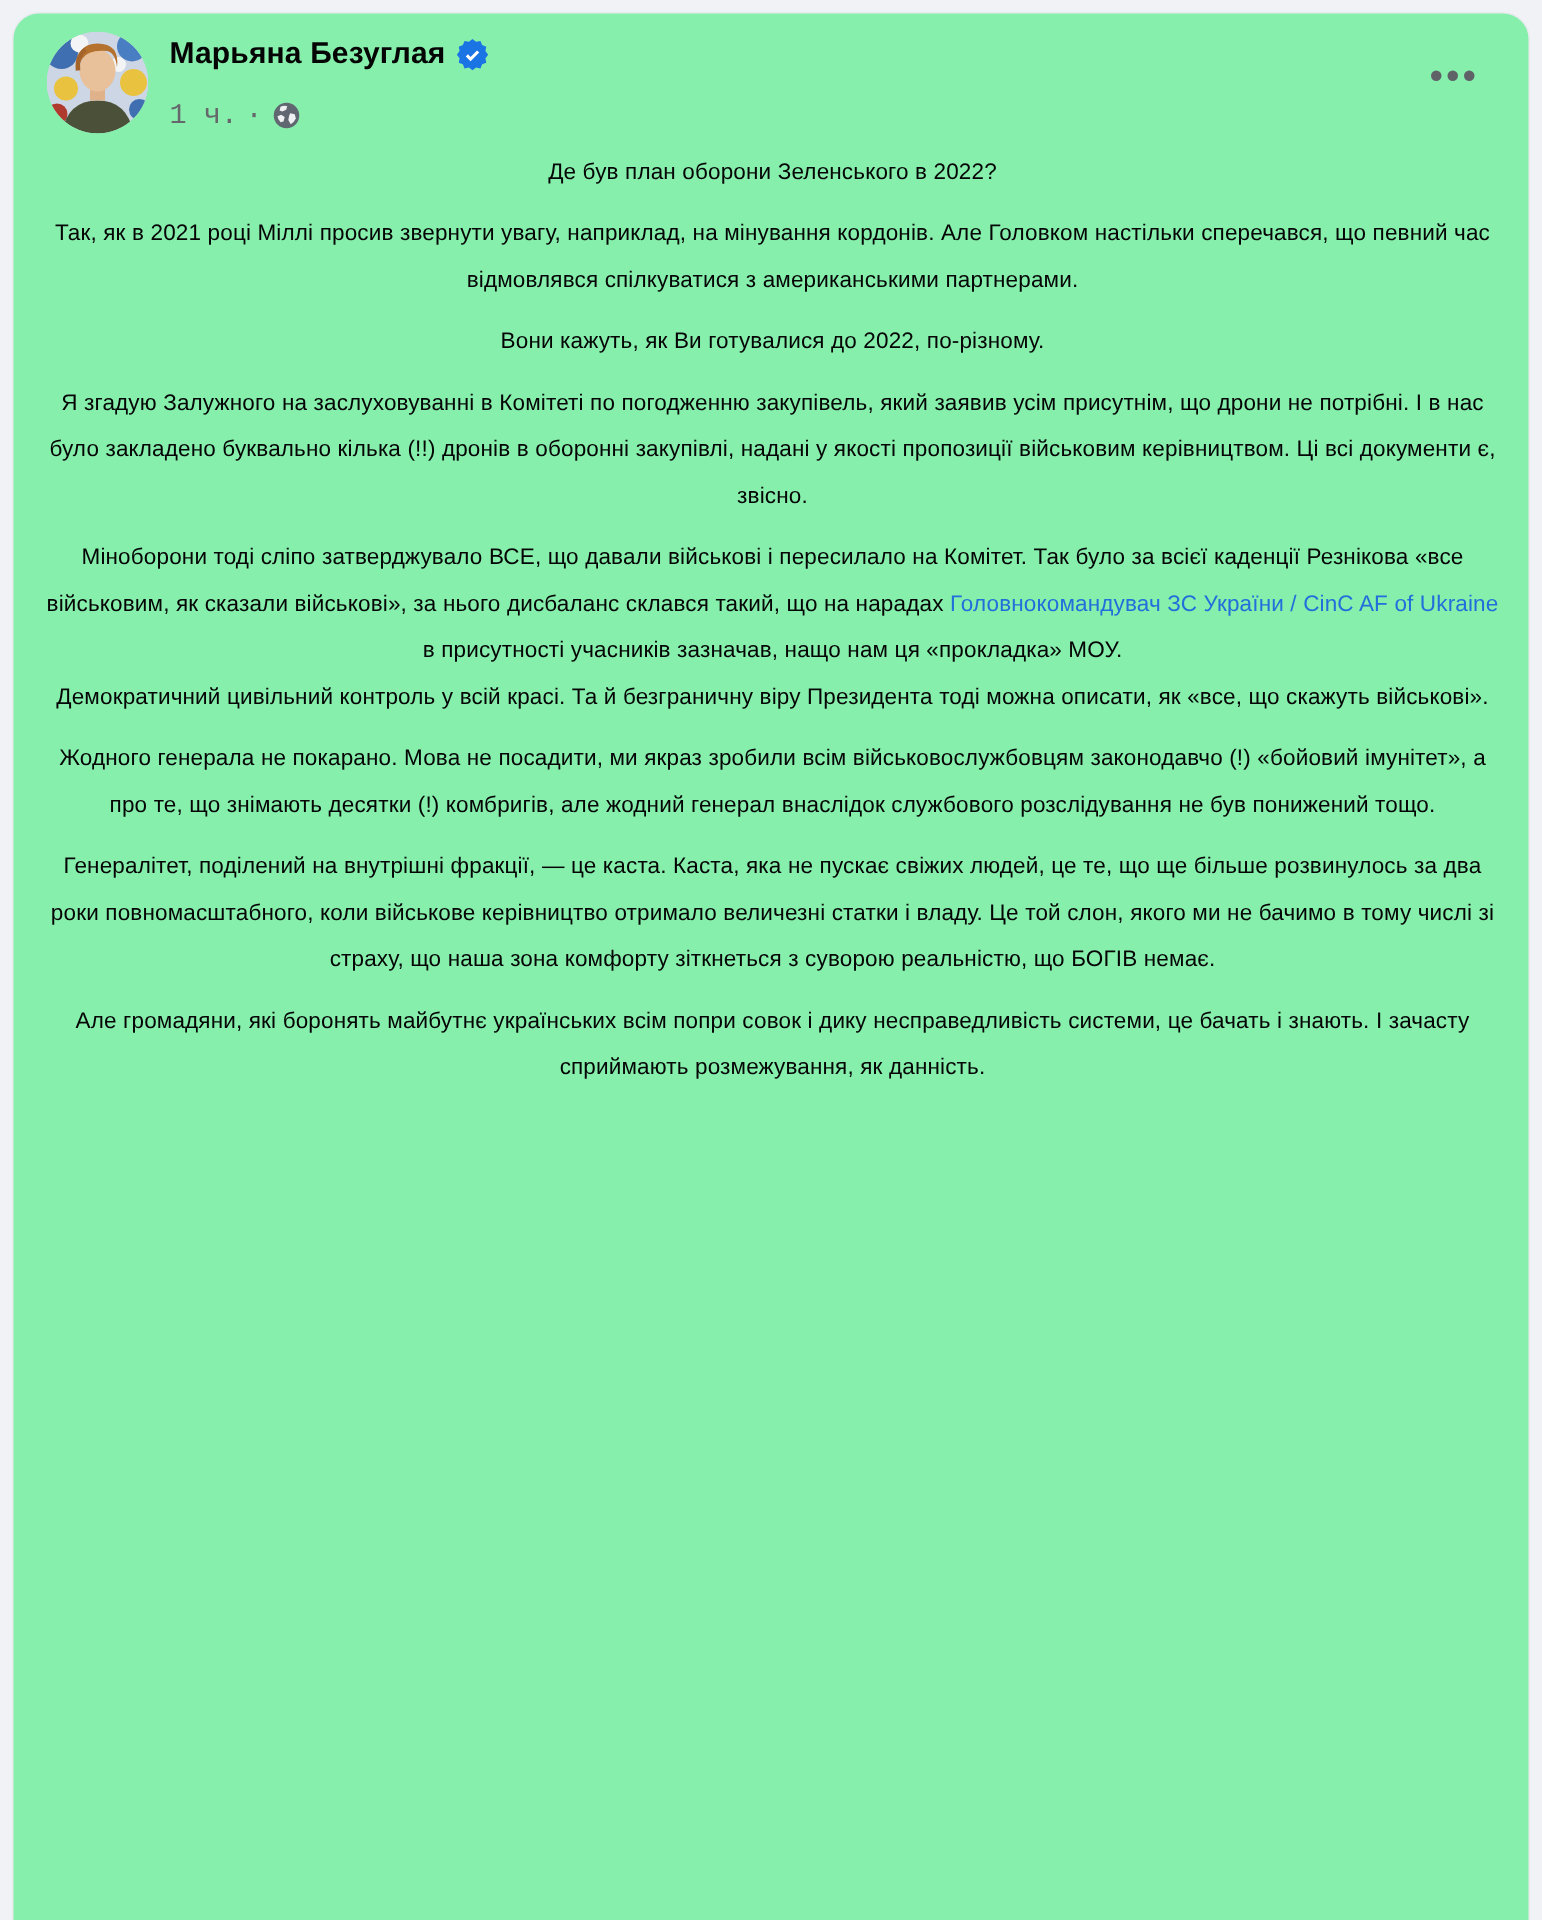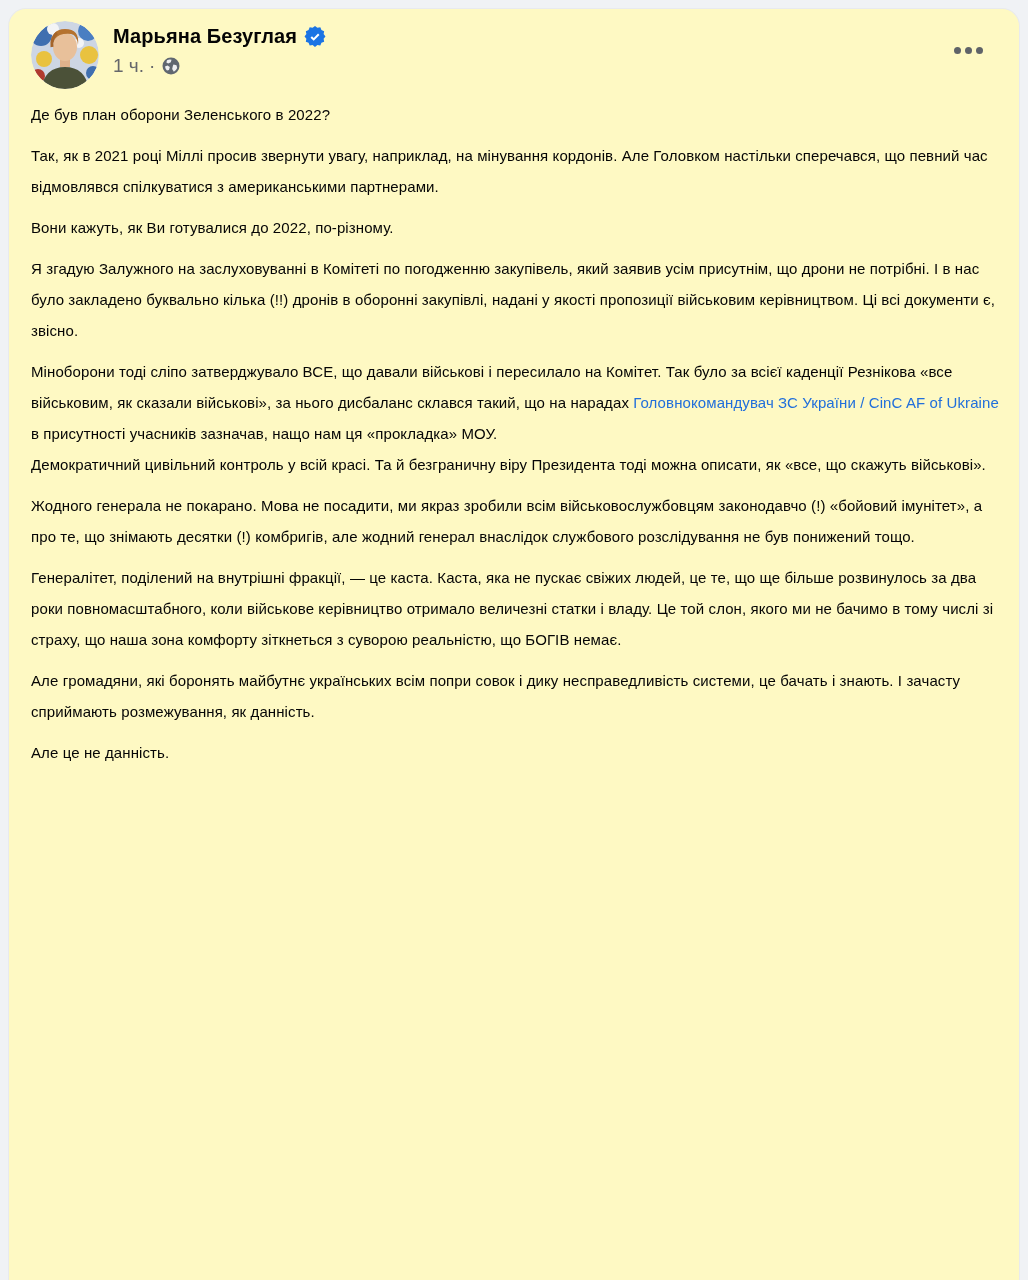--- a/index.html
+++ b/index.html
@@ -6,25 +6,26 @@
   html, body {
     width: 1028px; height: 1280px;
     overflow: hidden;
     background: #f0f2f5;
     font-family: "Liberation Sans", "DejaVu Sans", sans-serif;
   }
   .card {
     position: absolute;
     left: 8px; top: 8px;
     width: 1012px; height: 1272px;
-    background: #fef9c3;
+    background: #86efac;
     border: 1px solid #e8eaee;
     border-bottom: none;
     border-radius: 18px 18px 0 0;
     padding: 12px 22px 0 22px;
+    text-align: center;
   }
   .post-header {
     display: flex;
     align-items: flex-start;
     gap: 14px;
   }
   .avatar {
     width: 68px; height: 68px;
     border-radius: 50%;
     overflow: hidden;
@@ -43,23 +44,24 @@
     font-weight: 700;
     color: #050505;
     letter-spacing: 0.1px;
     cursor: pointer;
   }
   .verified-badge { width: 22px; height: 22px; display: inline-block; }
   .meta-row {
     display: flex;
     align-items: center;
     gap: 5px;
-    margin-top: 7px;
+    margin-top: 18px;
     font-size: 19px;
     color: #65676b;
+    font-family: Liberation Mono, monospace;
   }
   .timestamp { cursor: pointer; }
   .globe-icon { width: 18px; height: 18px; display: inline-block; margin-left: 2px; }
   .more-button {
     margin-left: auto;
     margin-top: 20px;
     margin-right: 8px;
     display: flex;
     gap: 4px;
     align-items: center;
@@ -153,16 +155,15 @@
 
   <div id="post-body" class="post-body">
       <p><span>Де був план оборони Зеленського в 2022?</span></p>
       <p><span>Так, як в 2021 році Міллі просив звернути увагу, наприклад, на мінування кордонів. Але Головком настільки сперечався, що певний час відмовлявся спілкуватися з американськими партнерами.</span></p>
       <p><span>Вони кажуть, як Ви готувалися до 2022, по-різному.</span></p>
       <p><span>Я згадую Залужного на заслуховуванні в Комітеті по погодженню закупівель, який заявив усім присутнім, що дрони не потрібні. І в нас було закладено буквально кілька (!!) дронів в оборонні закупівлі, надані у якості пропозиції військовим керівництвом. Ці всі документи є, звісно.</span></p>
       <p><span>Міноборони тоді сліпо затверджувало ВСЕ, що давали військові і пересилало на Комітет. Так було за всієї каденції Резнікова «все військовим, як сказали військові», за нього дисбаланс склався такий, що на нарадах </span><a href="#" class="post-link">Головнокомандувач ЗС України / CinC AF of Ukraine</a><span> в присутності учасників зазначав, нащо нам ця «прокладка» МОУ.</span><br><span>Демократичний цивільний контроль у всій красі. Та й безграничну віру Президента тоді можна описати, як «все, що скажуть військові».</span></p>
       <p><span>Жодного генерала не покарано. Мова не посадити, ми якраз зробили всім військовослужбовцям законодавчо (!) «бойовий імунітет», а про те, що знімають десятки (!) комбригів, але жодний генерал внаслідок службового розслідування не був понижений тощо.</span></p>
       <p><span>Генералітет, поділений на внутрішні фракції, — це каста. Каста, яка не пускає свіжих людей, це те, що ще більше розвинулось за два роки повномасштабного, коли військове керівництво отримало величезні статки і владу. Це той слон, якого ми не бачимо в тому числі зі страху, що наша зона комфорту зіткнеться з суворою реальністю, що БОГІВ немає.</span></p>
       <p><span>Але громадяни, які боронять майбутнє українських всім попри совок і дику несправедливість системи, це бачать і знають. І зачасту сприймають розмежування, як данність.</span></p>
-      <p><span>Але це не данність.</span></p>
     </div>
 
 </div>
 
 </body></html>

